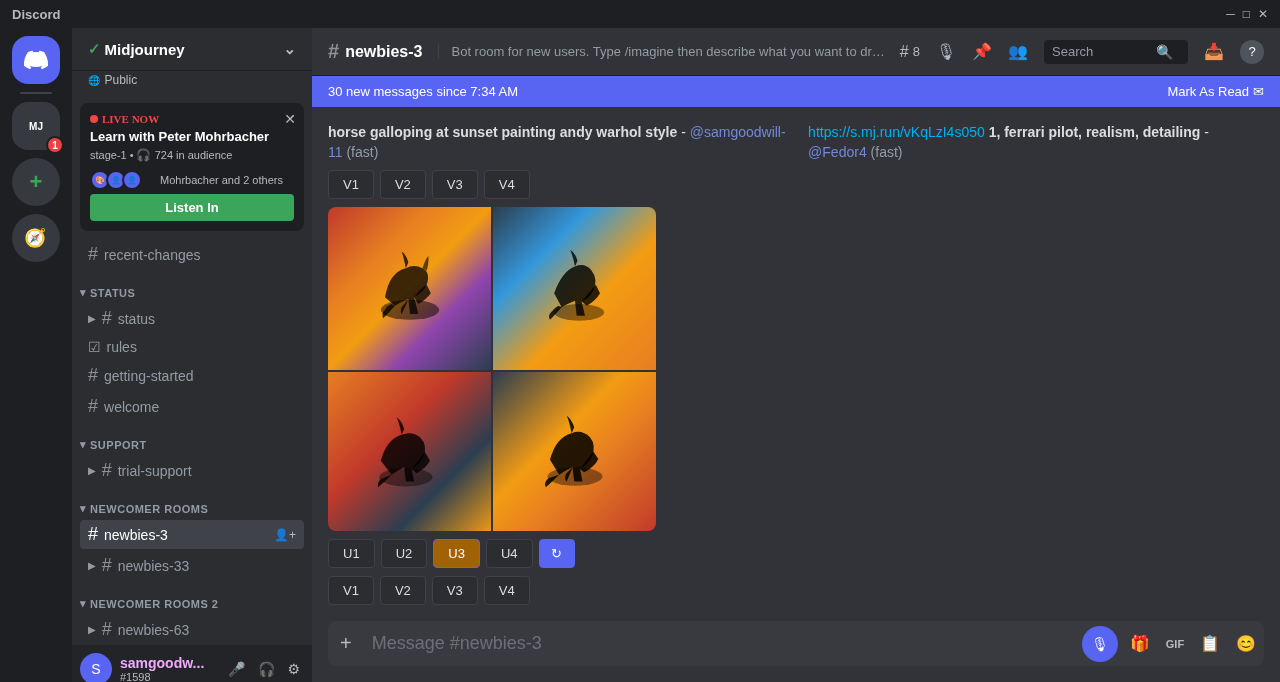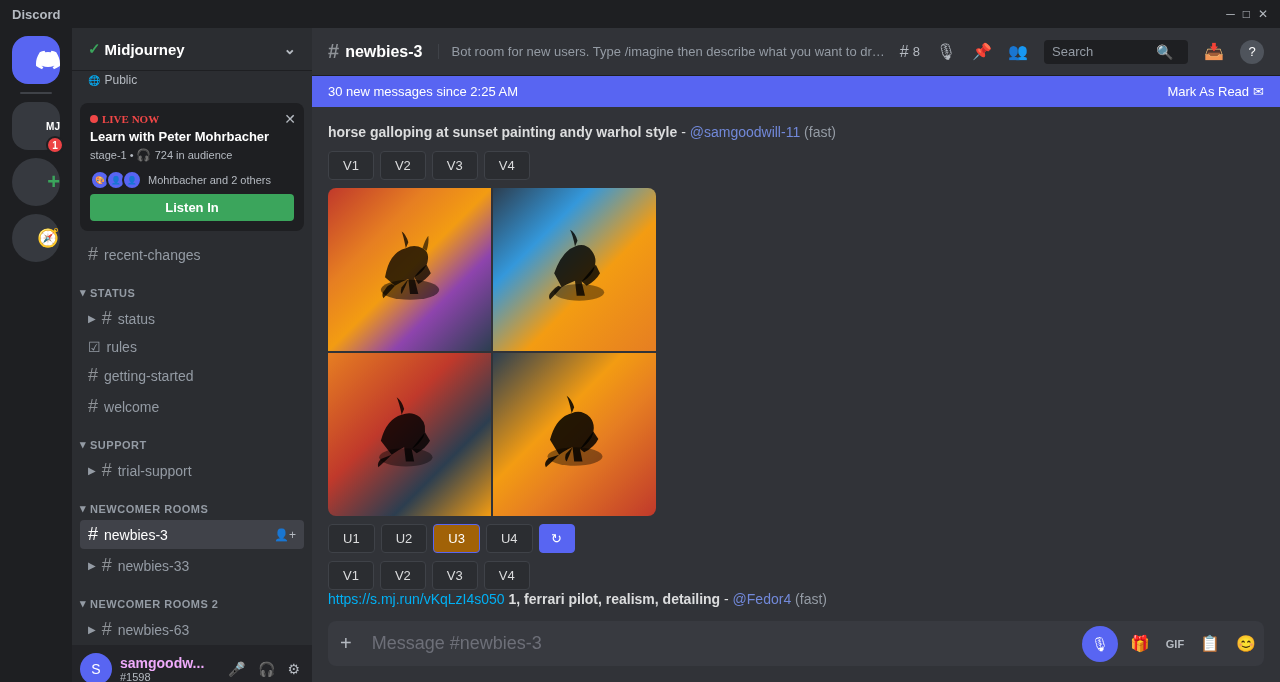--- a/index.html
+++ b/index.html
@@ -3,21 +3,21 @@
   <meta charset="utf-8">
   <style>
     * { margin: 0; padding: 0; box-sizing: border-box; }
     body { font-family: 'Segoe UI', Arial, sans-serif; background: #313338; color: #dcddde; width: 1280px; height: 682px; overflow: hidden; display: flex; flex-direction: column; }
 
     
     .main { display: flex; flex: 1; overflow: hidden; }
 
     
     .server-list { width: 72px; background: #1e1f22; display: flex; flex-direction: column; align-items: center; padding: 8px 0; gap: 8px; overflow-y: auto; flex-shrink: 0; }
-    .server-icon { width: 48px; height: 48px; border-radius: 50%; background: #36393f; display: flex; align-items: center; justify-content: flex-end; cursor: pointer; color: #dcddde; font-size: 18px; font-weight: bold; position: relative; }
+    .server-icon { width: 48px; height: 48px; border-radius: 50%; background: #36393f; display: flex; align-items: center; justify-content: center; cursor: pointer; color: #dcddde; font-size: 18px; font-weight: bold; position: relative; }
     .server-icon.active { border-radius: 16px; background: #5865f2; }
     .server-divider { width: 32px; height: 2px; background: #3f4248; border-radius: 1px; }
     .badge { position: absolute; bottom: -4px; right: -4px; background: #ed4245; color: #fff; border-radius: 50%; width: 18px; height: 18px; font-size: 10px; display: flex; align-items: center; justify-content: center; border: 2px solid #1e1f22; }
 
     
     .channel-sidebar { width: 240px; background: #2b2d31; display: flex; flex-direction: column; flex-shrink: 0; overflow-y: auto; }
     .server-header { padding: 12px 16px; border-bottom: 1px solid #1e1f22; display: flex; align-items: center; justify-content: space-between; font-weight: 600; font-size: 15px; color: #fff; cursor: pointer; }
 
     
     .live-now-banner { background: #1e1f22; margin: 8px; border-radius: 8px; padding: 10px; position: relative; }
@@ -57,21 +57,21 @@
     .header-action-btn { background: none; border: none; color: #b5bac1; cursor: pointer; font-size: 16px; }
     .search-bar { background: #1e1f22; border: none; border-radius: 4px; padding: 4px 8px; color: #dcddde; font-size: 14px; width: 144px; display: flex; align-items: center; gap: 4px; cursor: text; }
     .search-bar input { background: none; border: none; outline: none; color: #dcddde; font-size: 13px; width: 100px; }
     .search-bar input::placeholder { color: #949ba4; }
 
     
     .new-messages-banner { background: #5865f2; color: #fff; padding: 8px 16px; display: flex; align-items: center; justify-content: space-between; font-size: 13px; font-weight: 500; flex-shrink: 0; }
     .mark-as-read-btn { background: none; border: none; color: #fff; cursor: pointer; font-size: 13px; font-weight: 500; display: flex; align-items: center; gap: 4px; }
 
     
-    .messages-area { flex: 1; overflow-y: auto; padding: 16px; display: flex; flex-direction: column; }
+    .messages-area { flex: 1; overflow-y: auto; padding: 16px; display: flex; flex-direction: row; gap: 16px; }
     .message-group { display: flex; flex-direction: column; gap: 8px; }
 
     
     .image-grid { display: grid; grid-template-columns: 1fr 1fr; gap: 2px; width: 328px; border-radius: 8px; overflow: hidden; }
     .image-cell { width: 163px; height: 163px; background: #1e1f22; display: flex; align-items: center; justify-content: center; overflow: hidden; }
 
     
     .horse-img-1 { background: linear-gradient(135deg, #c0392b 0%, #e67e22 30%, #f39c12 50%, #8e44ad 70%, #2c3e50 100%); position: relative; }
     .horse-img-2 { background: linear-gradient(135deg, #2c3e50 0%, #3498db 30%, #f39c12 60%, #e67e22 100%); position: relative; }
     .horse-img-3 { background: linear-gradient(135deg, #e67e22 0%, #c0392b 40%, #2c3e50 70%, #f39c12 100%); position: relative; }
@@ -161,21 +161,21 @@
       <button class="live-now-close">✕</button>
       <div class="live-now-title">Learn with Peter Mohrbacher</div>
       <div class="live-now-meta">
         <span>stage-1</span> • 
         <span style="font-size:12px;">🎧</span> <span>724 in audience</span>
       </div>
       <div class="live-avatars">
         <div class="live-avatar">🎨</div>
         <div class="live-avatar">👤</div>
         <div class="live-avatar">👤</div>
-        <span style="font-size:11px; color:#b5bac1; margin-left:6px;">Mohrbacher and 2 others</span>
+        <span style="font-size:11px; color:#b5bac1; margin-left:18px;">Mohrbacher and 2 others</span>
       </div>
       <button class="listen-in-btn">Listen In</button>
     </div>
 
     <div class="channel-item">
       <span class="hash-icon">#</span>
       <span>recent-changes</span>
     </div>
 
     <div class="channel-category">
@@ -268,21 +268,21 @@
         <div class="search-bar">
           <input type="text" placeholder="Search" style="">
           <span style="color:#949ba4; font-size:14px;">🔍</span>
         </div>
         <button class="header-action-btn">📥</button>
         <button class="header-action-btn" style="width:24px;height:24px;border-radius:50%;background:#4f545c;display:flex;align-items:center;justify-content:center;font-size:13px;color:#fff;">?</button>
       </div>
     </div>
 
     <div class="new-messages-banner">
-      <span>30 new messages since 2:25 AM</span>
+      <span>30 new messages since 7:34 AM</span>
       <button class="mark-as-read-btn">
         <span>Mark As Read</span>
         <span>✉</span>
       </button>
     </div>
 
     <div class="messages-area">
 
       <div class="message-group">
         <div class="message-text">

